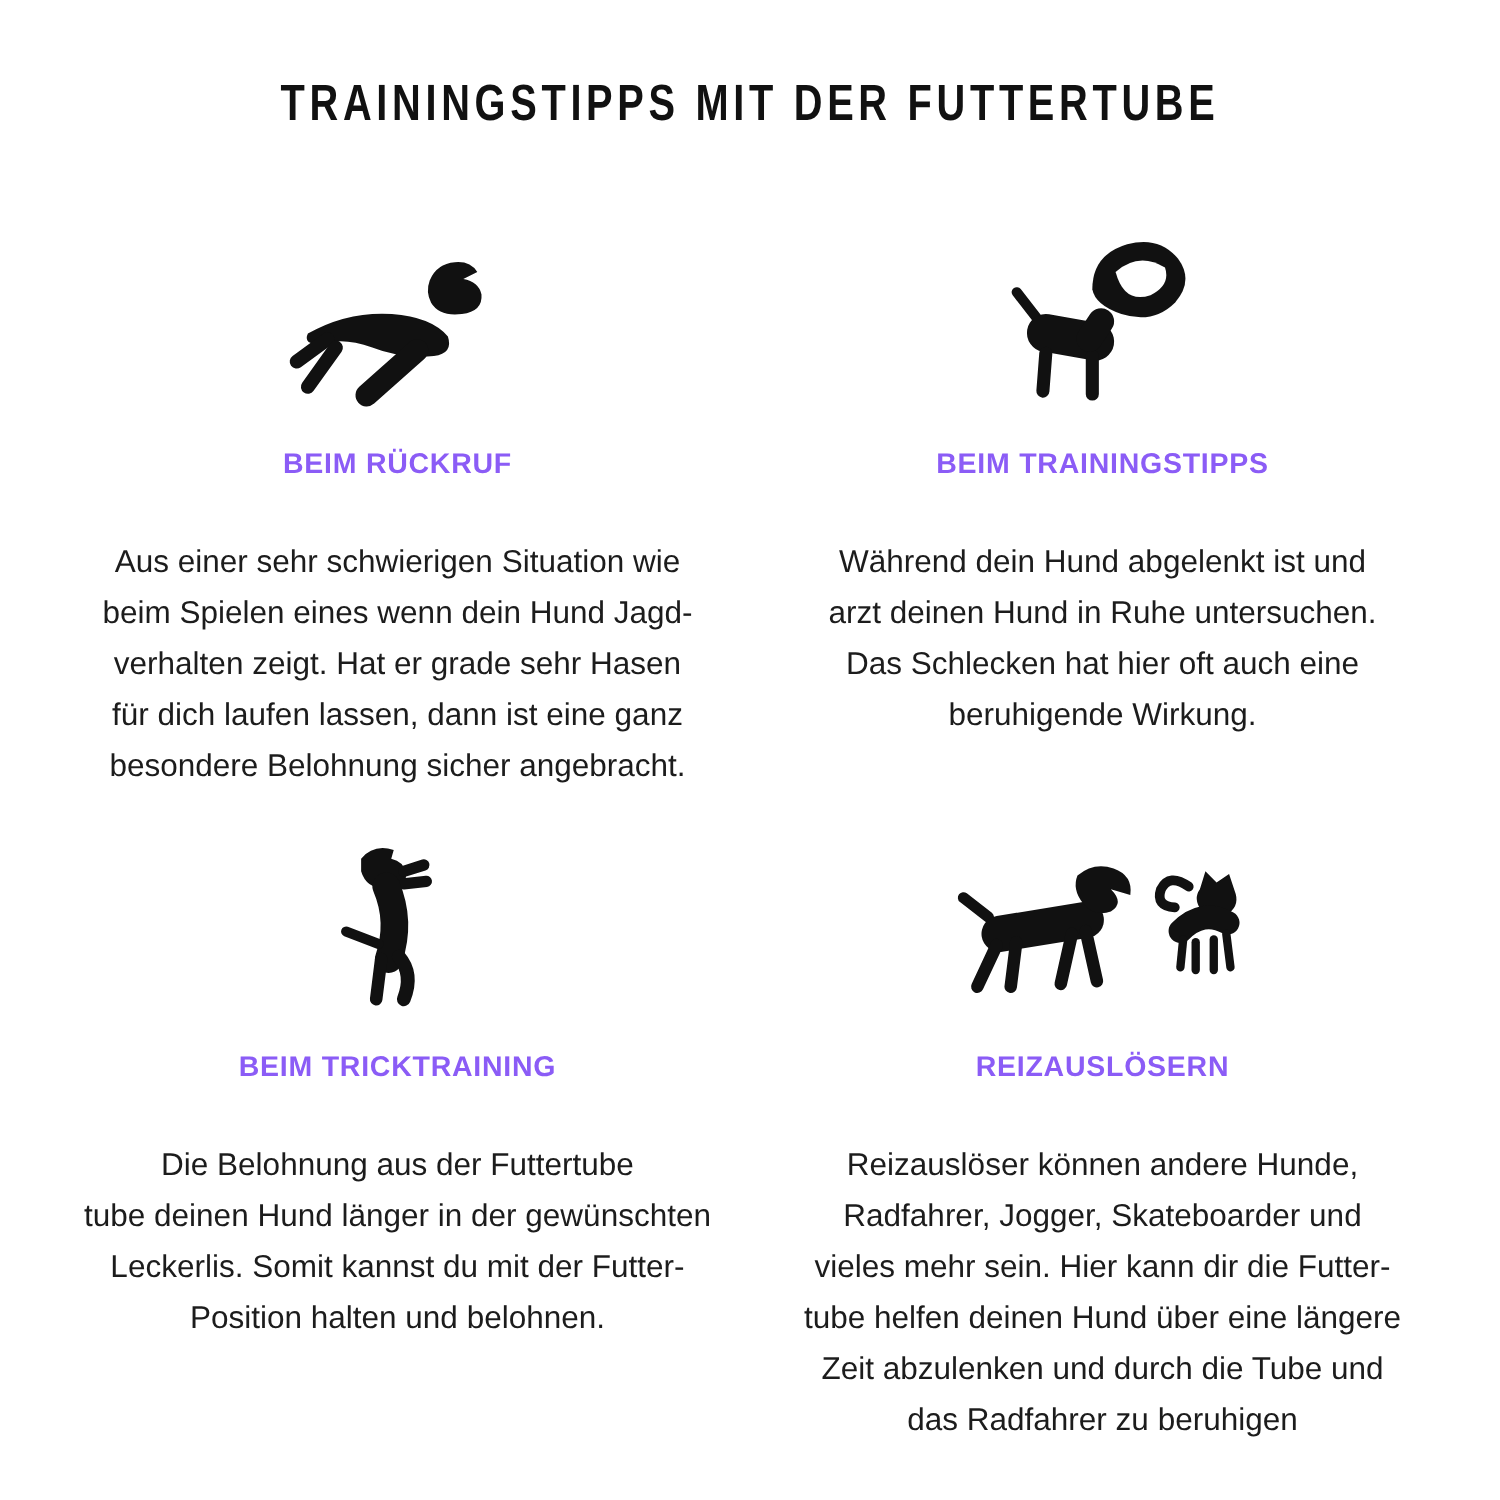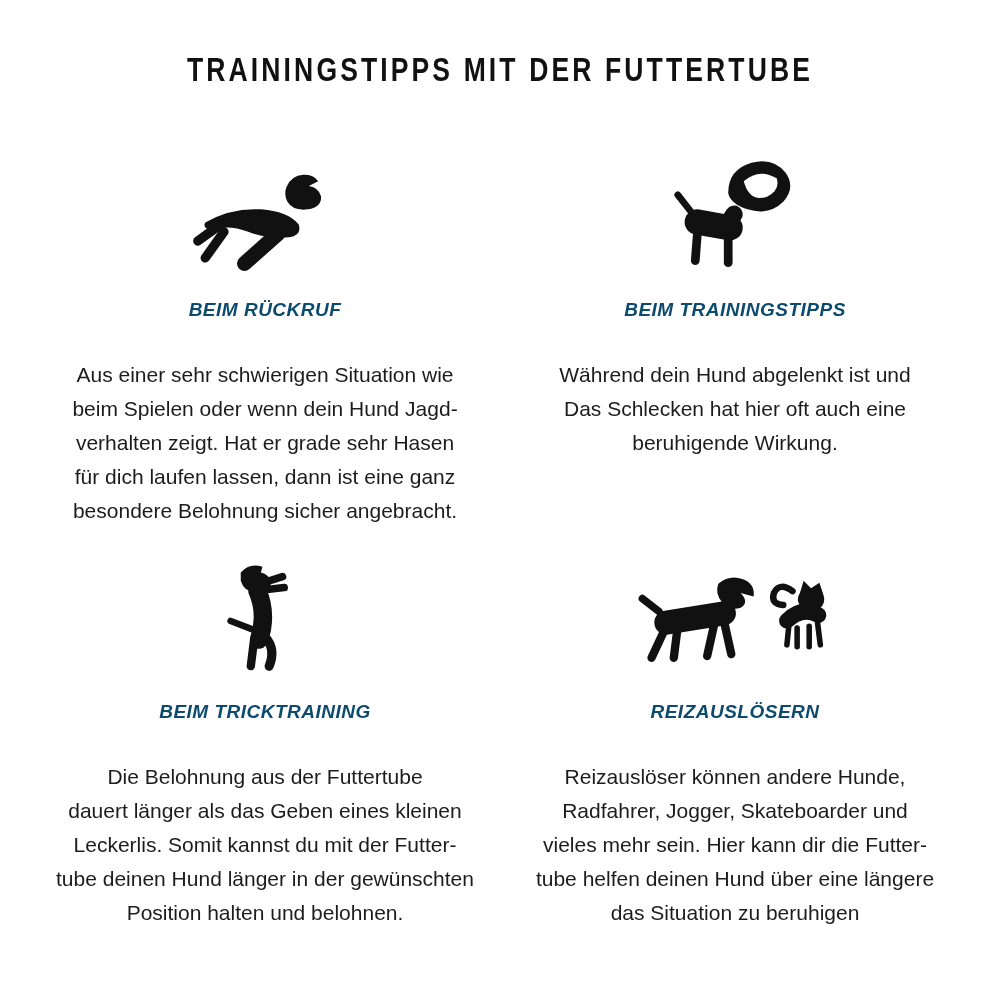--- a/index.html
+++ b/index.html
@@ -19,21 +19,21 @@
   .grid {
     display:grid; grid-template-columns:1fr 1fr;
     column-gap:20px; row-gap:26px;
     padding:0 40px; margin-top:60px;
   }
   .cell { display:flex; flex-direction:column; align-items:center; text-align:center; }
   .icon-wrap { height:135px; display:flex; align-items:flex-end; justify-content:center; }
   .row2 .icon-wrap { height:132px; }
   .cell h2 {
     margin:12px 0 0 0; min-height:62px;
-    font-size:19px; font-weight:700; letter-spacing:0.5px; color:#0c4a6e;font-style:italic;
+    font-size:19px; font-weight:700; letter-spacing:0.5px; color:#8b5cf6;
   }
   .cell h2 span { display:block; line-height:28px; }
   .cell p { margin:0; font-size:21px; line-height:34px; color:#1c1c1c; font-weight:400;text-align:center; }
   .cell p span { display:block; white-space:nowrap; }
   .icon-wrap svg { display:block; }
   .ink { fill:#111111; }
   .ink-stroke { stroke:#111111; stroke-linecap:round; fill:none; }
   .paper { fill:#ffffff; }
 </style>
 </head>
@@ -53,21 +53,21 @@
           <line class="ink-stroke" x1="30" y1="58" x2="8" y2="74" stroke-width="10"></line>
           <line class="ink-stroke" x1="36" y1="64" x2="16" y2="92" stroke-width="10"></line>
           <line class="ink-stroke" x1="94" y1="66" x2="58" y2="98" stroke-width="16"></line>
         </svg>
       </div>
       <h2>
         <span>BEIM RÜCKRUF</span>
       </h2>
       <p>
         <span>Aus einer sehr schwierigen Situation wie</span>
-        <span>beim Spielen oder wenn dein Hund Jagd-</span>
+        <span>beim Spielen eines wenn dein Hund Jagd-</span>
         <span>verhalten zeigt. Hat er grade sehr Hasen</span>
         <span>für dich laufen lassen, dann ist eine ganz</span>
         <span>besondere Belohnung sicher angebracht.</span>
       </p>
     </section>
 
     <section class="cell row1">
       <div class="icon-wrap">
         <svg width="128" height="126" viewBox="0 0 130 130" aria-hidden="true">
           <line class="ink-stroke" x1="20" y1="56" x2="6" y2="38" stroke-width="7"></line>
@@ -77,20 +77,21 @@
           <line class="ink-stroke" x1="64" y1="58" x2="56" y2="70" stroke-width="18"></line>
           <path class="ink" d="M58,36 Q58,12 82,5 Q104,-1 117,15 Q128,30 115,45 Q100,60 78,53 Q60,47 58,36 Z"></path>
           <path class="paper" d="M74,24 Q90,10 108,21 Q112,33 98,40 Q80,46 74,24 Z"></path>
         </svg>
       </div>
       <h2>
         <span>BEIM TRAININGSTIPPS</span>
       </h2>
       <p>
         <span>Während dein Hund abgelenkt ist und</span>
+        <span>arzt deinen Hund in Ruhe untersuchen.</span>
         <span>Das Schlecken hat hier oft auch eine</span>
         <span>beruhigende Wirkung.</span>
       </p>
     </section>
 
     <section class="cell row2">
       <div class="icon-wrap">
         <svg width="92" height="130" viewBox="0 0 110 140" aria-hidden="true">
           <path class="ink" d="M26,12 Q36,0 52,5 L50,12 Q60,14 62,24 Q62,36 46,36 Q30,36 26,22 Z"></path>
           <line class="ink-stroke" x1="60" y1="22" x2="76" y2="17" stroke-width="9"></line>
@@ -99,23 +100,22 @@
           <line class="ink-stroke" x1="40" y1="80" x2="14" y2="70" stroke-width="8"></line>
           <line class="ink-stroke" x1="42" y1="92" x2="38" y2="124" stroke-width="10"></line>
           <path class="ink-stroke" d="M56,90 Q68,104 60,124" stroke-width="11"></path>
         </svg>
       </div>
       <h2>
         <span>BEIM TRICKTRAINING</span>
       </h2>
       <p>
         <span>Die Belohnung aus der Futtertube</span>
-        <span>dauert länger als das Geben eines kleinen</span>
+        <span>tube deinen Hund länger in der gewünschten</span>
         <span>Leckerlis. Somit kannst du mit der Futter-</span>
-        <span>tube deinen Hund länger in der gewünschten</span>
         <span>Position halten und belohnen.</span>
       </p>
     </section>
 
     <section class="cell row2">
       <div class="icon-wrap">
         <svg width="204" height="112" viewBox="0 0 220 120" aria-hidden="true">
           <line class="ink-stroke" x1="28" y1="40" x2="10" y2="26" stroke-width="8"></line>
           <line class="ink-stroke" x1="36" y1="52" x2="98" y2="42" stroke-width="26"></line>
           <line class="ink-stroke" x1="34" y1="60" x2="20" y2="90" stroke-width="9"></line>
@@ -133,18 +133,19 @@
         </svg>
       </div>
       <h2>
         <span>REIZAUSLÖSERN</span>
       </h2>
       <p>
         <span>Reizauslöser können andere Hunde,</span>
         <span>Radfahrer, Jogger, Skateboarder und</span>
         <span>vieles mehr sein. Hier kann dir die Futter-</span>
         <span>tube helfen deinen Hund über eine längere</span>
-        <span>das Situation zu beruhigen</span>
+        <span>Zeit abzulenken und durch die Tube und</span>
+        <span>das Radfahrer zu beruhigen</span>
       </p>
     </section>
 
   </div>
 </div>
 
 </body></html>

